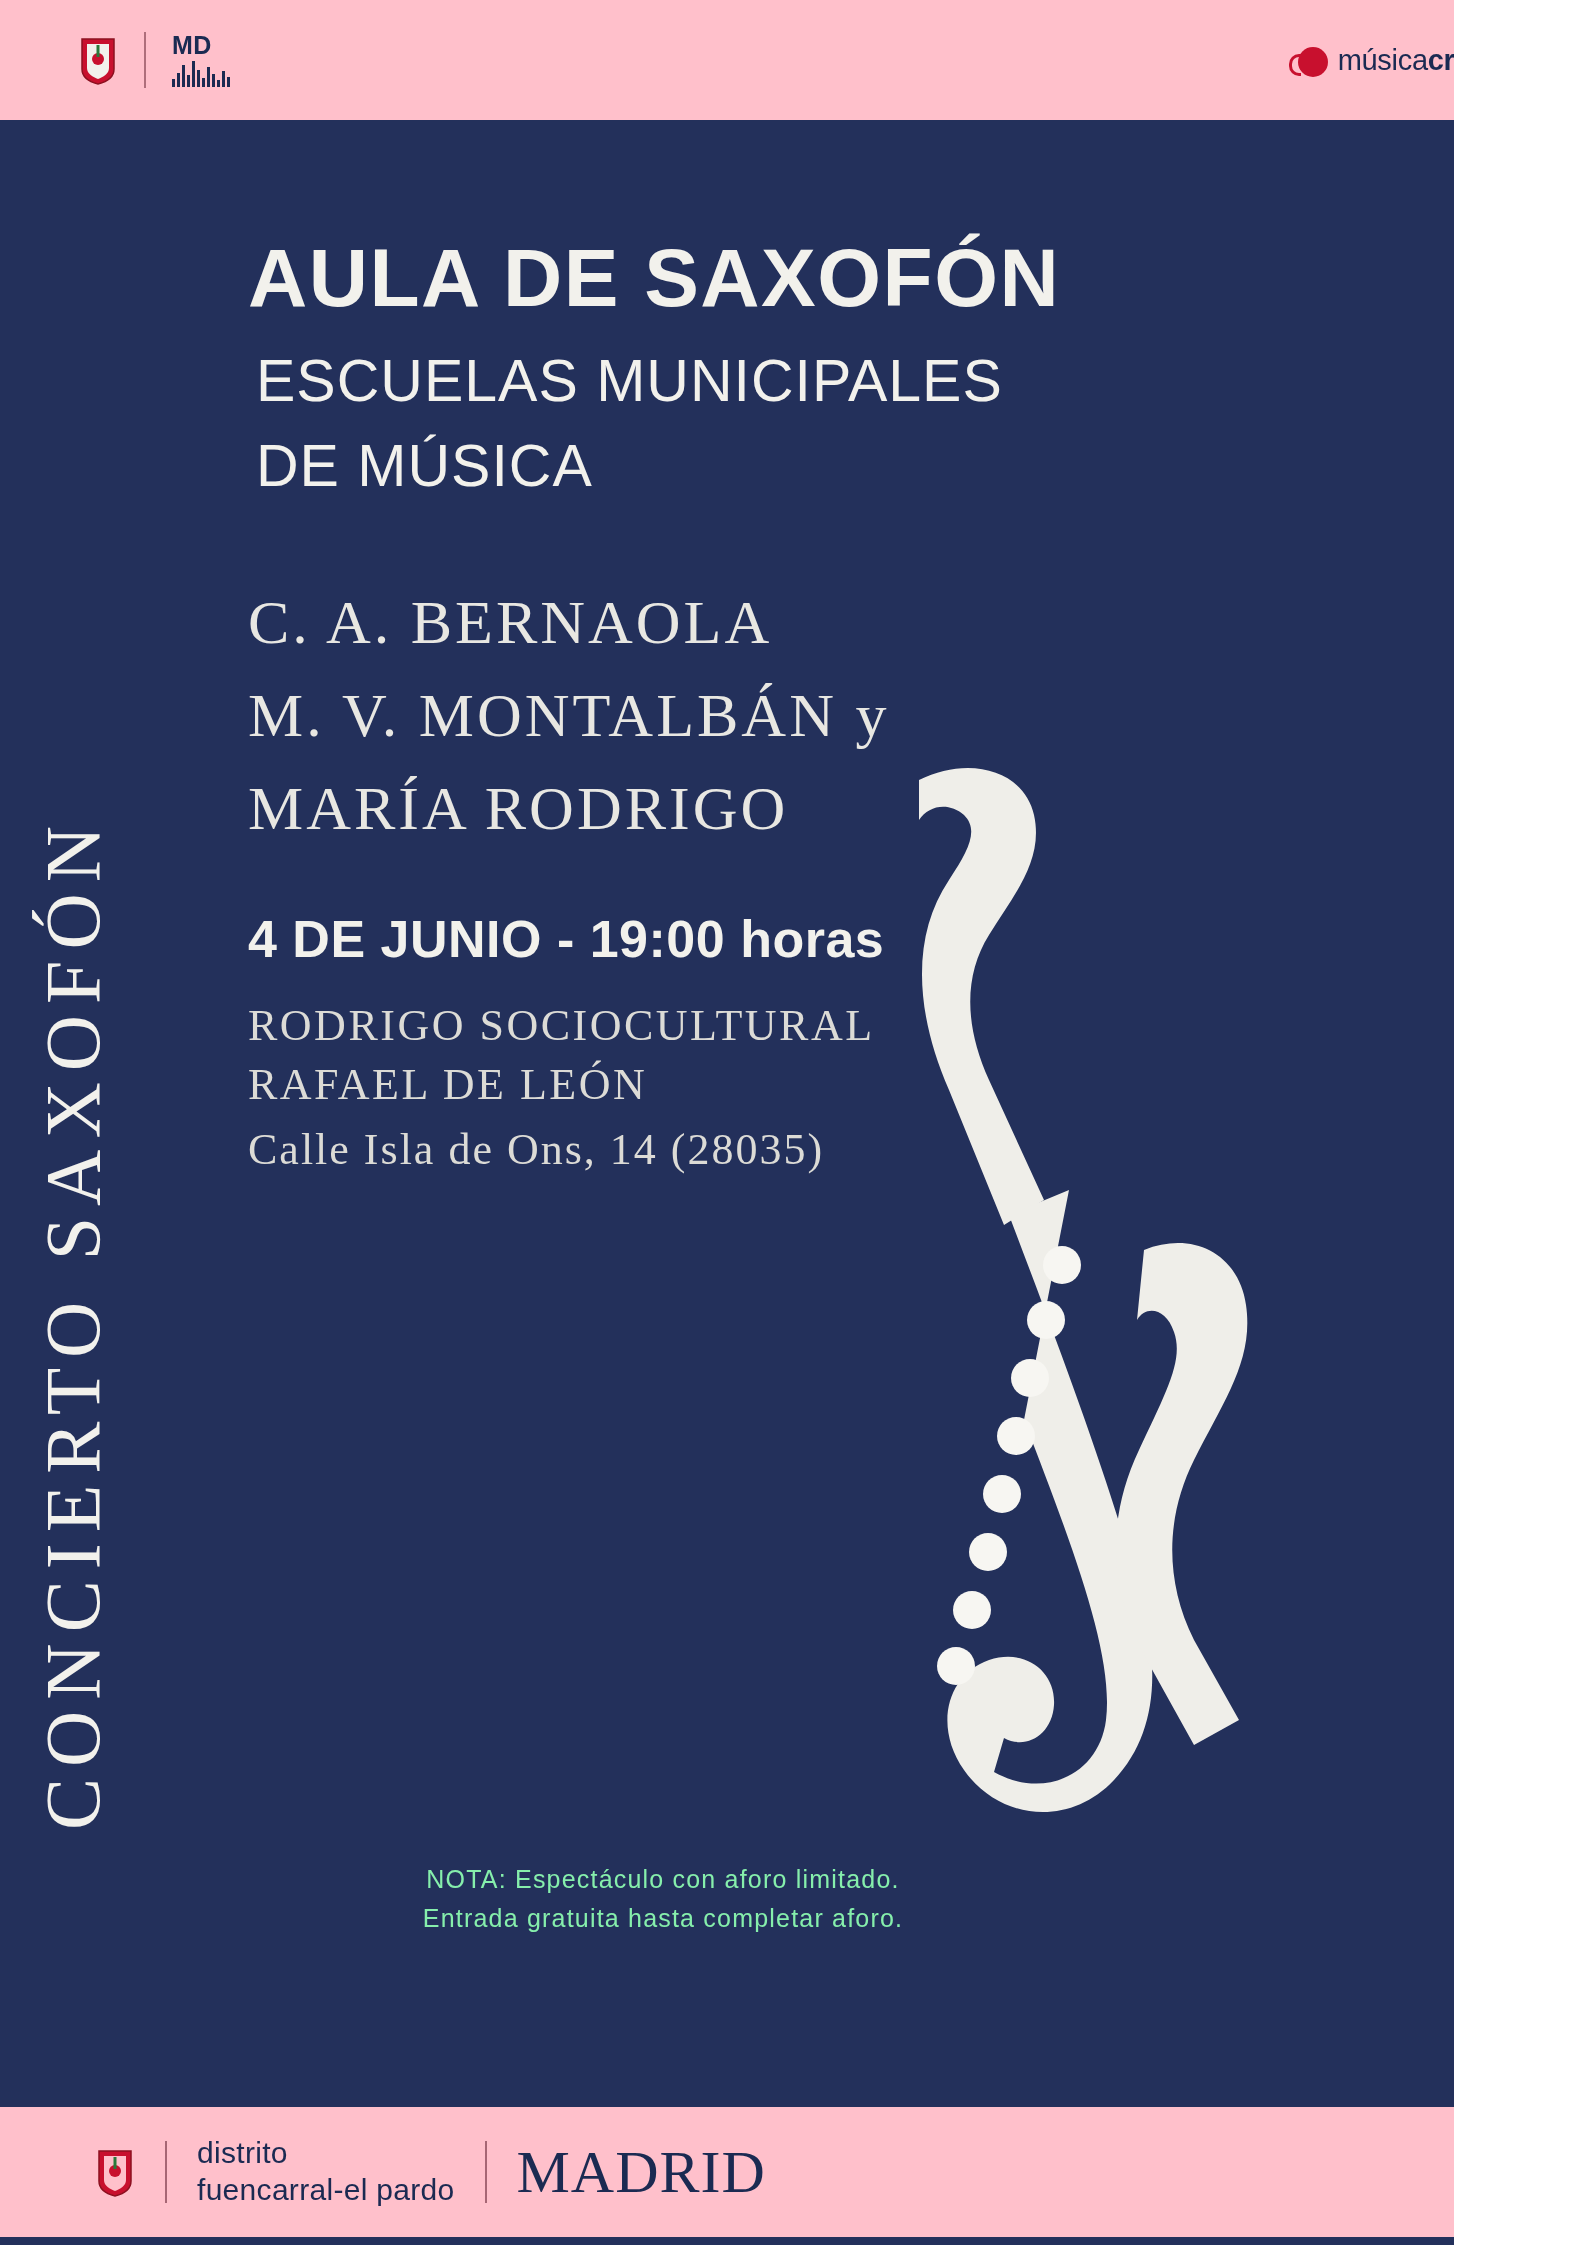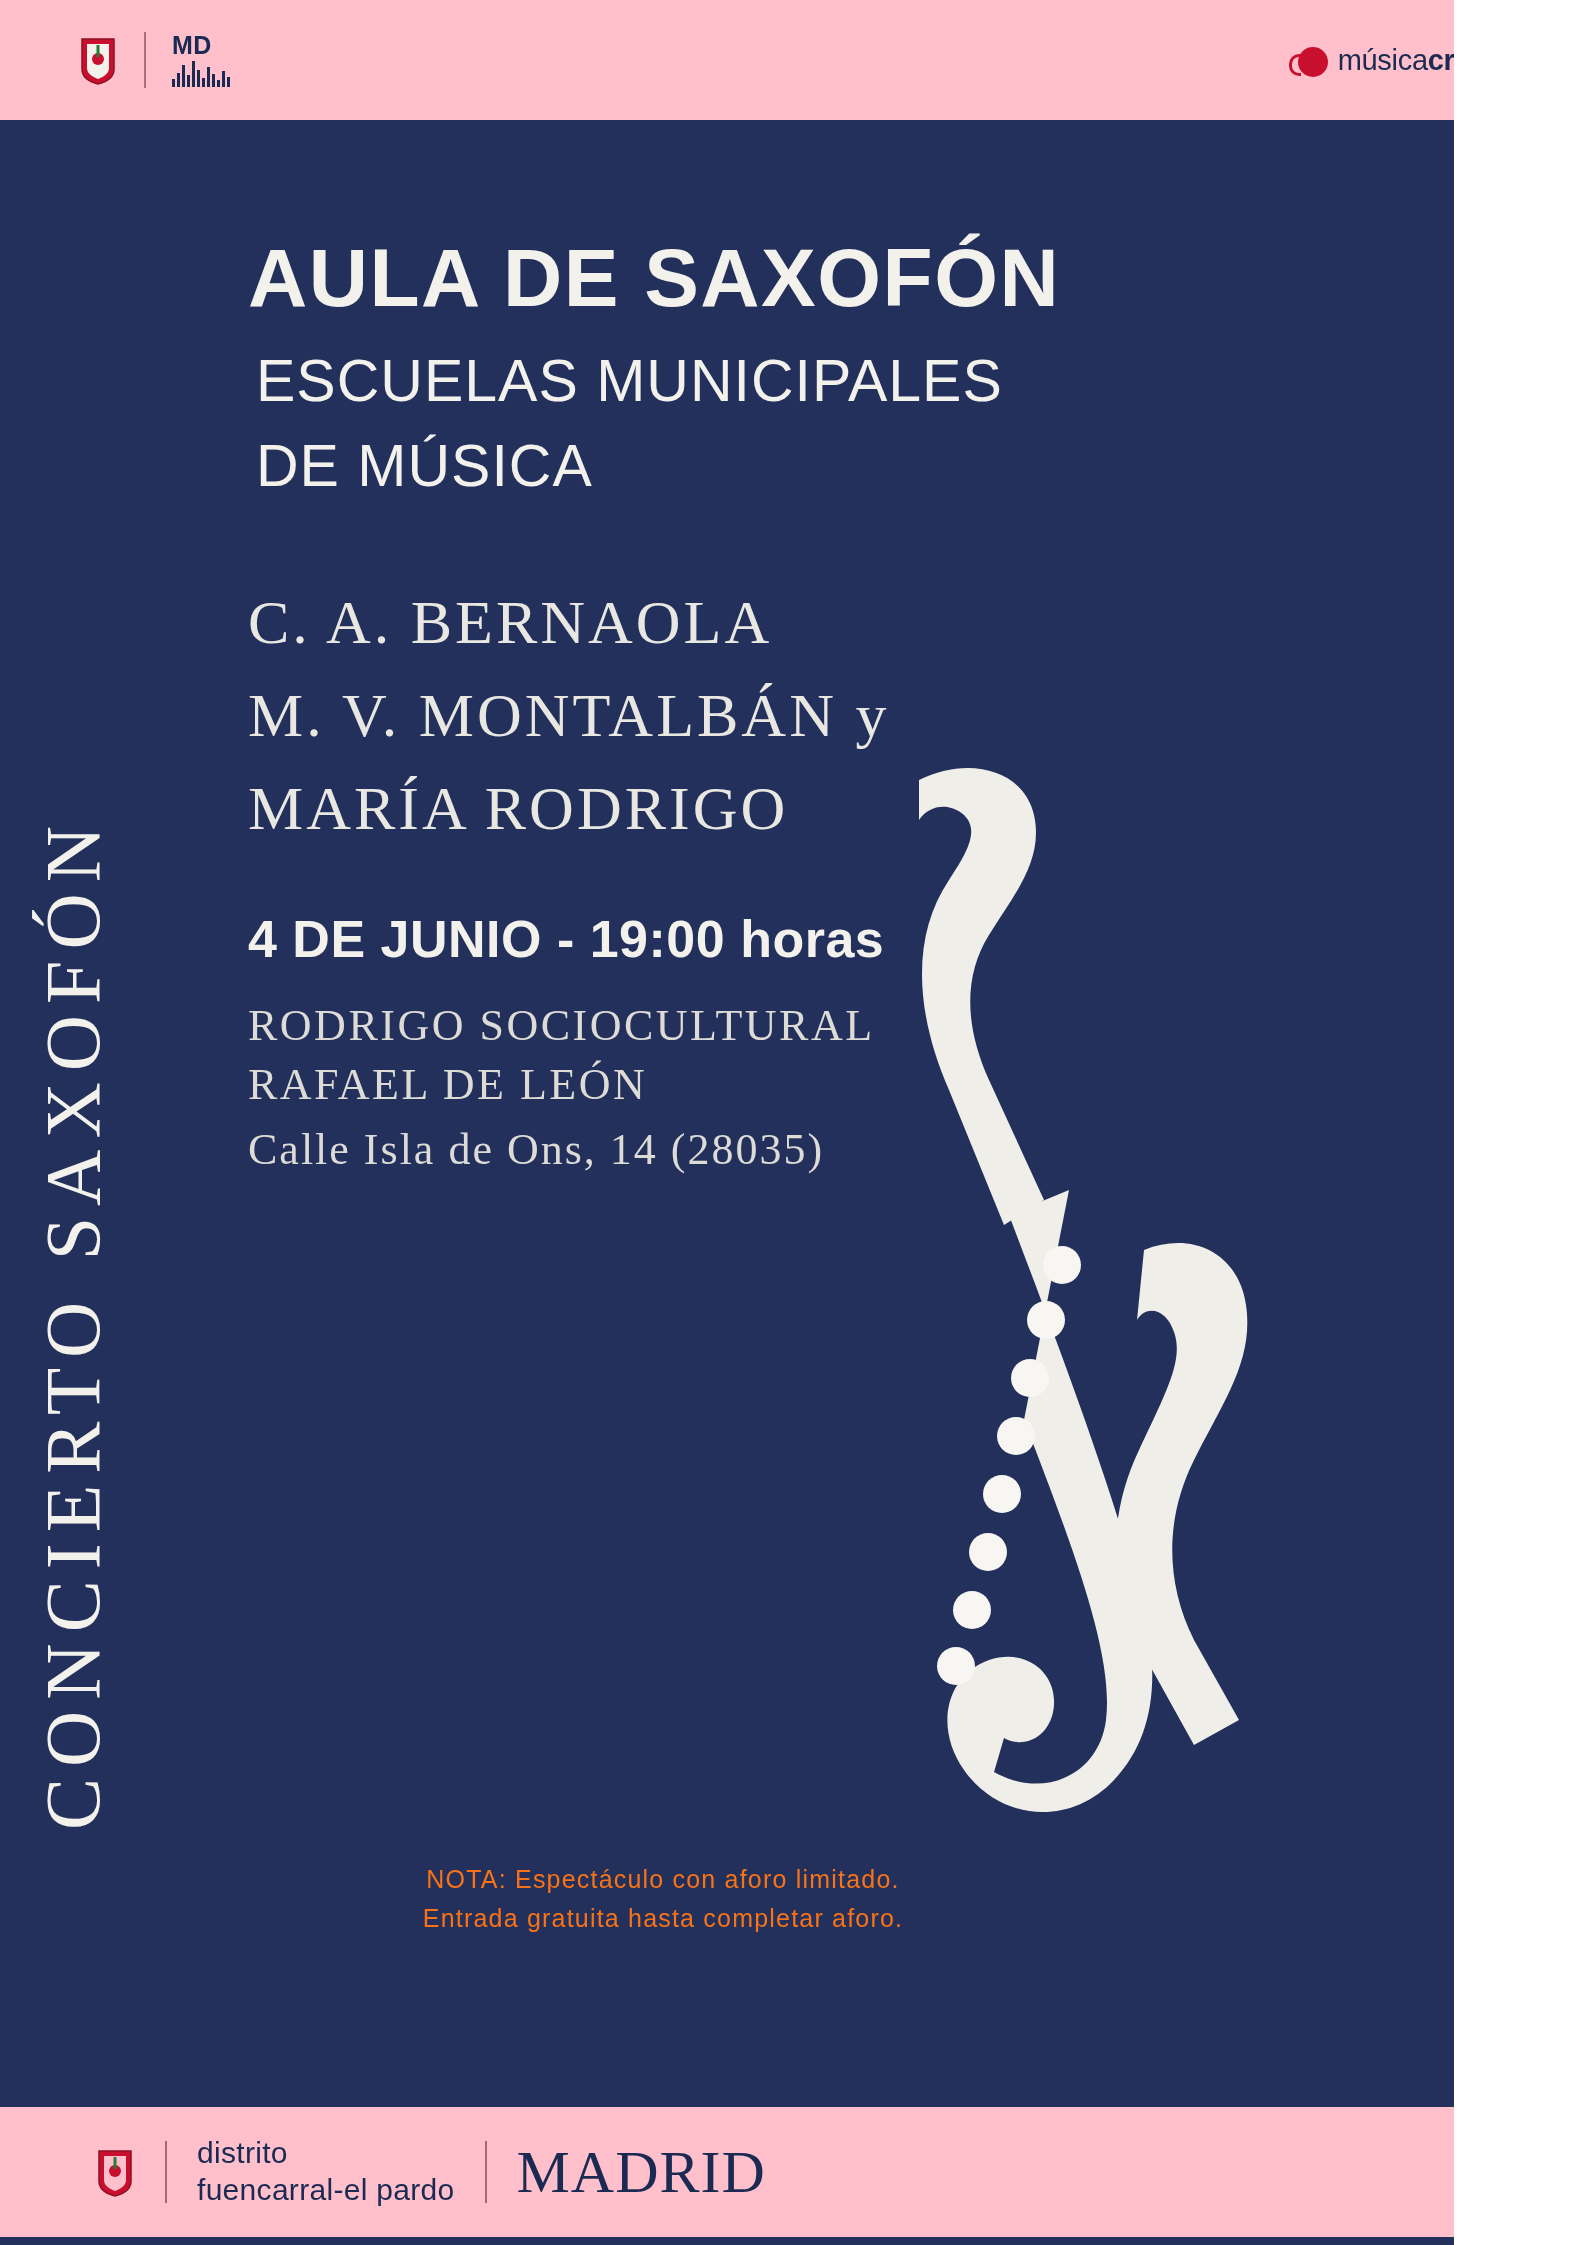--- a/index.html
+++ b/index.html
@@ -190,21 +190,21 @@
     font-size: 44px;
     color: #dcdbd6;
     letter-spacing: 2px;
   }
   .note {
     position: absolute;
     left: 248px;
     top: 1860px;
     width: 830px;
     text-align: center;
-    color: #f97316;
+    color: #86efac;
     font-size: 25px;
     letter-spacing: 1.2px;
     line-height: 1.55;
   }
 
   
   .sax {
     position: absolute;
     right: 0px;
     top: 760px;

